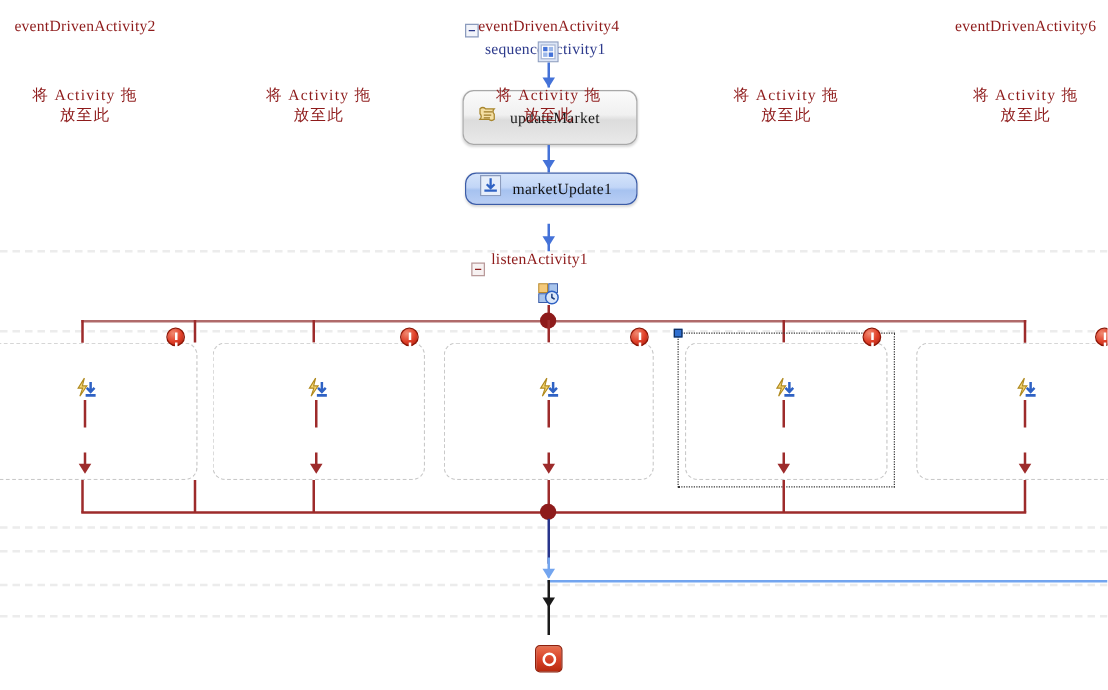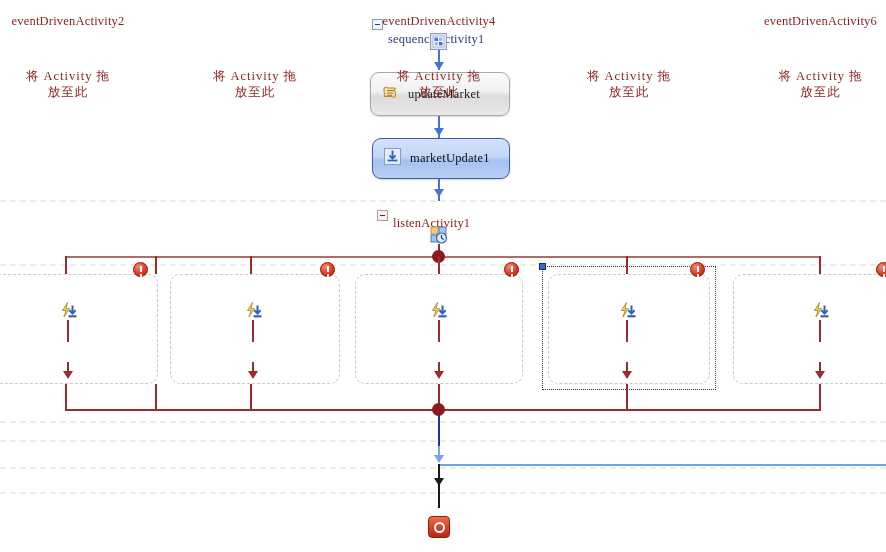--- a/index.html
+++ b/index.html
@@ -262,36 +262,36 @@
         <path d="M2 4 q2.2 -2 4.4 0 l7 0 q-2 2.2 0 4.4 l0 4 q-2.2 2 -4.4 0 l-7 0 q2 -2.2 0 -4.4 z" fill="#f4dfa4" stroke="#a8862e" stroke-width="1"></path>
         <path d="M5 6.5 l7 0 M5 9 l6 0 M5 11.3 l5 0" stroke="#9d7c28" stroke-width="1" fill="none"></path>
       </svg>
     </span>
     <span class="act-text">updateMarket</span>
   </div>
 
   <div class="vline-blue" style="left:438px; top:116px; height:22px;"></div>
   <div class="arrow-down arrow-blue" style="left:434px; top:128px;"></div>
 
-  <div class="act-box act-blue" style="left:372px; top:138px; width:138px; height:41px;">
+  <div class="act-box act-blue" style="left:372px; top:138px; width:138px; height:26px;">
     <span class="icon-inline">
       <svg width="17" height="17" viewBox="0 0 17 17">
         <rect x="0.5" y="0.5" width="16" height="16" fill="#e6eefb" stroke="#8b9bbd"></rect>
         <path d="M8.5 2.5 l0 7.5 M5.4 7.4 l3.1 3.2 l3.1 -3.2" stroke="#2f62c4" stroke-width="1.8" fill="none"></path>
         <path d="M3.5 12.5 l10 0" stroke="#2f62c4" stroke-width="1.8"></path>
       </svg>
     </span>
     <span class="act-text">marketUpdate1</span>
   </div>
 
   <div class="vline-blue" style="left:438px; top:179px; height:22px;"></div>
   <div class="arrow-down arrow-blue" style="left:434px; top:189px;"></div>
 
   <div class="collapse-box red" style="left:377px; top:210px;"></div>
-  <div class="node-label label-red" style="left:393px; top:216px;">listenActivity1</div>
+  <div class="node-label label-red" style="left:393px; top:200px;">listenActivity1</div>
 
   <div class="icon" style="left:430px; top:226px;">
     <svg width="18" height="18" viewBox="0 0 18 18">
       <rect x="1" y="1" width="7" height="7" fill="#f4c97a" stroke="#b98a2e" stroke-width="0.8"></rect>
       <rect x="9" y="1" width="7" height="7" fill="#a8c4ec" stroke="#3b5ca8" stroke-width="0.8"></rect>
       <rect x="1" y="9" width="7" height="7" fill="#a8c4ec" stroke="#3b5ca8" stroke-width="0.8"></rect>
       <circle cx="11.5" cy="12" r="5" fill="#dce8f9" stroke="#2f62c4" stroke-width="1.2"></circle>
       <path d="M11.5 9 l0 3 l2.2 1.4" stroke="#1e3f7f" stroke-width="1.2" fill="none"></path>
     </svg>
   </div>

